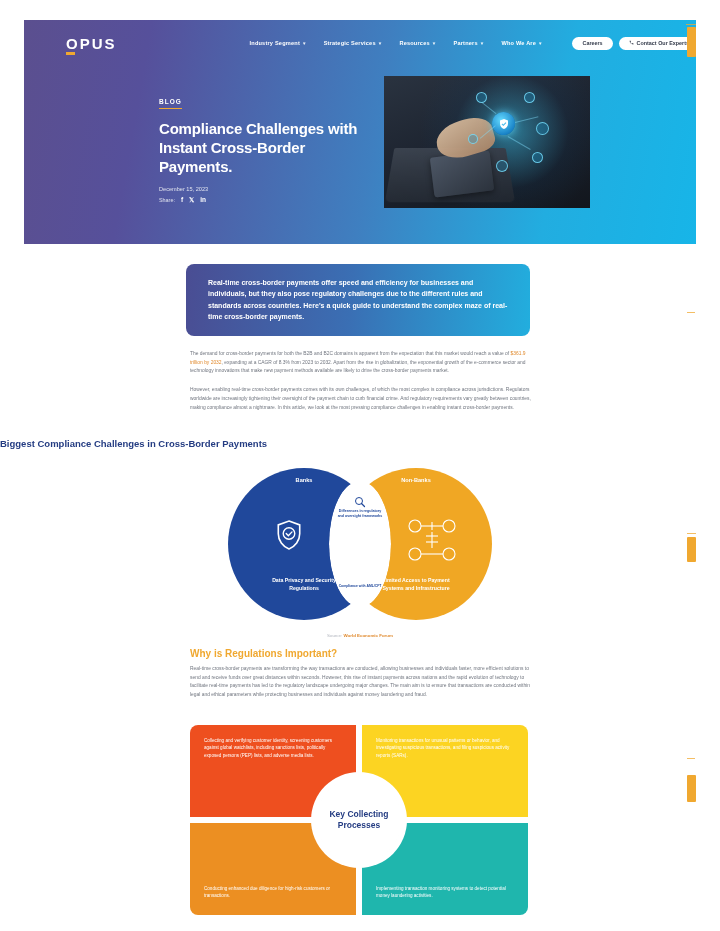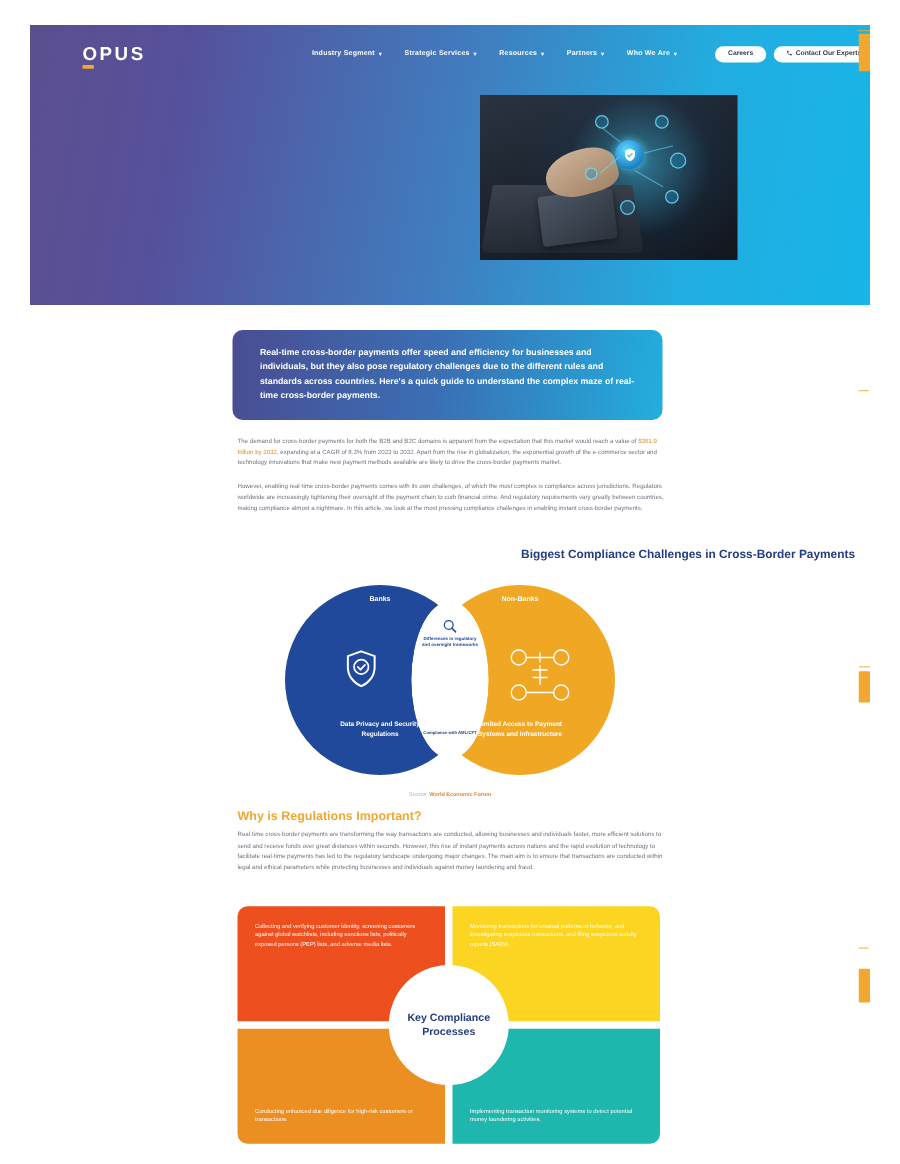--- a/index.html
+++ b/index.html
@@ -115,21 +115,21 @@
   
   .body-wrap { position: absolute; left: 190px; top: 350px; width: 341px; }
   .para {
     color: #70757f; font-size: 4.9px; line-height: 1.78; margin-bottom: 10px;
     text-align: left;
   }
   .para a { color: #e08a2e; text-decoration: none; }
 
   
   .venn-title {
-    position: absolute; left: 0; top: 438px; width: 684px; text-align: right;
+    position: absolute; left: 0; top: 438px; width: 684px; text-align: left;
     color: #243c82; font-size: 9.5px; font-weight: 700;
   }
   .venn { position: absolute; left: 228px; top: 468px; width: 264px; height: 152px; }
   .circle { position: absolute; top: 0; width: 152px; height: 152px; border-radius: 50%; }
   .circle.blue { left: 0; background: #20489b; }
   .circle.orange { right: 0; background: #f0a724; }
   .venn-head {
     position: absolute; top: 9px; color: #ffffff; font-size: 5.6px; font-weight: 700;
     width: 80px; text-align: center;
   }
@@ -254,20 +254,31 @@
         </div>
         <div class="search-ico">
           <svg viewBox="0 0 24 24">
               <circle cx="10.5" cy="10.5" r="6.5" fill="none" stroke="#fff" stroke-width="2.4"></circle>
               <line x1="15.5" y1="15.5" x2="21" y2="21" stroke="#fff" stroke-width="2.6" stroke-linecap="round"></line>
             </svg>
         </div>
       </div>
     </div>
 
+    <div class="hero-body">
+      <div class="blog-tag">BLOG</div>
+      <div class="hero-title">Compliance Challenges with Instant Cross-Border Payments.</div>
+      <div class="hero-date">December 15, 2023</div>
+      <div class="hero-share">
+        <span class="lbl">Share:</span>
+        <span class="si">f</span>
+        <span class="si">𝕏</span>
+        <span class="si">in</span>
+      </div>
+    </div>
 
     <div class="hero-img">
       <div class="laptop"></div>
       <div class="tablet"></div>
       <div class="hand"></div>
       <div class="hi-badge" style="left:108px; top:36px;">
         <svg viewBox="0 0 24 24">
             <path d="M12 2l8 3.2v6.1c0 5-3.4 9.4-8 10.7-4.6-1.3-8-5.7-8-10.7V5.2L12 2zm-1.3 14l6-6-1.5-1.5-4.5 4.5-2.1-2.1L7.1 12.4 10.7 16z"></path>
           </svg>
       </div>
@@ -372,21 +383,21 @@
     <div class="q tr">
       <div class="qt">Monitoring transactions for unusual patterns or behavior, and investigating suspicious transactions, and filing suspicious activity reports (SARs).</div>
     </div>
     <div class="q bl">
       <div class="qt">Conducting enhanced due diligence for high-risk customers or transactions.</div>
     </div>
     <div class="q br">
       <div class="qt">Implementing transaction monitoring systems to detect potential money laundering activities.</div>
     </div>
     <div class="hub">
-      <span>Key Compliance Processes</span>
+      <span>Key Collecting Processes</span>
     </div>
   </div>
 
   <div class="rail-tick" style="left:686px; top:24px;  width:10px;"></div>
   <div class="rail-mark" style="left:687px; top:27px;  width:9px;  height:30px;"></div>
   <div class="rail-tick" style="left:687px; top:312px; width:8px;"></div>
   <div class="rail-tick" style="left:687px; top:533px; width:9px;"></div>
   <div class="rail-mark" style="left:687px; top:537px; width:9px;  height:25px;"></div>
   <div class="rail-tick" style="left:687px; top:758px; width:8px;"></div>
   <div class="rail-mark" style="left:687px; top:775px; width:9px;  height:27px;"></div>

